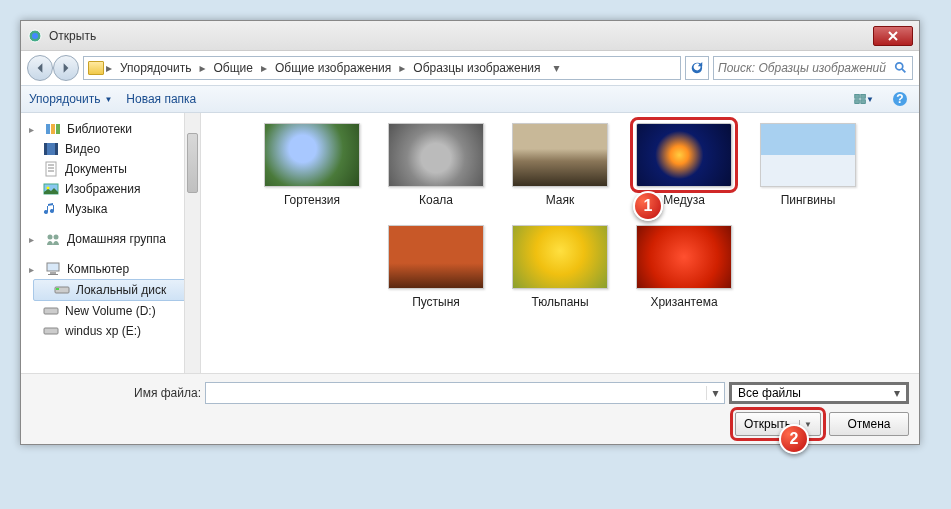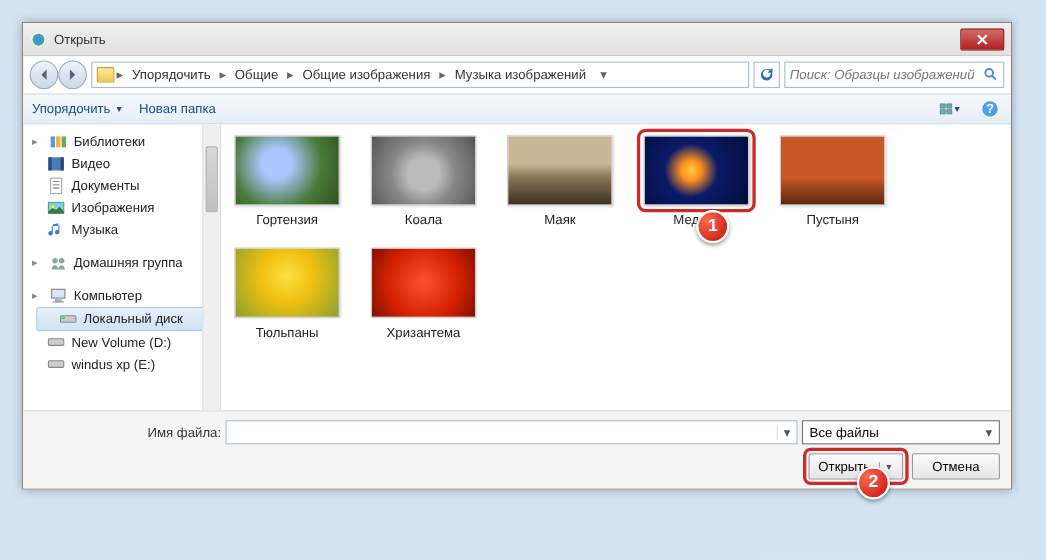--- a/index.html
+++ b/index.html
@@ -28,32 +28,32 @@
 .tool-spacer { flex: 1; }
 .tool-icon { width: 22px; height: 22px; border: 1px solid transparent; display: flex; align-items: center; justify-content: center; cursor: pointer; border-radius: 2px; }
 .body { display: flex; height: 260px; }
 .sidebar { width: 180px; border-right: 1px solid #ddd; overflow-y: auto; padding: 6px 0; position: relative; }
 .side-group { margin-bottom: 10px; }
 .side-item { display: flex; align-items: center; gap: 6px; padding: 2px 6px 2px 22px; cursor: pointer; color: #222; }
 .side-item.root { padding-left: 8px; font-weight: normal; }
 .side-item.selected { background: linear-gradient(#e6f0fa,#cfe2f5); border: 1px solid #a8c8e8; border-radius: 2px; margin: 0 12px; padding-left: 20px; }
 .side-icon { width: 16px; height: 16px; flex-shrink: 0; }
 .tri { width: 10px; color: #888; font-size: 10px; }
-.content { flex: 1; overflow: auto; padding: 10px; display: flex; flex-wrap: wrap; gap: 18px 24px; align-content: flex-start; position: relative; }
+.content { flex: 1; overflow: auto; padding: 10px; display: flex; flex-wrap: wrap; gap: 18px 24px; align-content: flex-start; position: relative; justify-content: center; }
 .thumb { width: 100px; display: flex; flex-direction: column; align-items: center; gap: 6px; cursor: pointer; position: relative; }
 .thumb-img { width: 96px; height: 64px; border: 1px solid #ccc; background: #888; box-shadow: 1px 1px 2px rgba(0,0,0,.15); }
 .thumb-label { text-align: center; color: #222; }
 .thumb.selected-item .thumb-img { outline: 3px solid #d02828; outline-offset: 3px; border-radius: 2px; }
 .callout { position: absolute; width: 30px; height: 30px; border-radius: 50%; background: radial-gradient(circle at 30% 30%, #ff6a4a, #c01010); border: 2px solid #fff; box-shadow: 0 2px 4px rgba(0,0,0,.4); color: #fff; font-weight: bold; font-size: 16px; display: flex; align-items: center; justify-content: center; z-index: 10; }
 .bottom { border-top: 1px solid #ddd; padding: 8px 10px; background: #f5f5f5; }
 .filerow { display: flex; align-items: center; gap: 4px; margin-bottom: 8px; }
 .file-label { width: 170px; text-align: right; color: #333; }
 .file-combo { flex: 1; height: 22px; border: 1px solid #abc; background: #fff; display: flex; align-items: center; }
 .file-combo .drop { width: 18px; text-align: center; border-left: 1px solid #ddd; color: #555; cursor: pointer; }
-.filter { width: 180px; height: 22px; border: 1px solid #737373; background: #fff; display: flex; align-items: center; padding: 0 6px; }
+.filter { width: 180px; height: 22px; border: 3px solid #737373; background: #fff; display: flex; align-items: center; padding: 0 6px; }
 .filter .drop { margin-left: auto; color: #555; cursor: pointer; }
 .btnrow { display: flex; justify-content: flex-end; gap: 8px; position: relative; }
 .dlg-btn { min-width: 80px; height: 24px; border: 1px solid #999; background: linear-gradient(#fdfdfd,#e5e5e5); border-radius: 2px; display: flex; align-items: center; justify-content: center; cursor: pointer; gap: 4px; padding: 0 8px; position: relative; }
 .dlg-btn.primary { outline: 3px solid #d02828; outline-offset: 2px; }
 .dlg-btn .split { border-left: 1px solid #aaa; padding-left: 4px; margin-left: 4px; font-size: 8px; color: #555; }
 .scroll-track { position: absolute; right: 0; top: 0; bottom: 0; width: 16px; background: #f0f0f0; border-left: 1px solid #ddd; }
 .scroll-thumb { position: absolute; left: 2px; right: 2px; top: 20px; height: 60px; background: linear-gradient(#d8d8d8,#c0c0c0); border: 1px solid #aaa; border-radius: 2px; }
 
 .g-flower1 { background: radial-gradient(circle at 40% 40%, #a8c8ff 20%, #4a7a3a 60%, #2d5020); }
 .g-koala { background: radial-gradient(circle at 50% 55%, #bbb 25%, #888 50%, #555); }
@@ -97,21 +97,21 @@
     </div>
     <div class="breadcrumb">
       <div class="bc-icon"></div>
       <span class="bc-sep">▸</span>
       <span class="bc-item">Упорядочить</span>
       <span class="bc-sep">▸</span>
       <span class="bc-item">Общие</span>
       <span class="bc-sep">▸</span>
       <span class="bc-item">Общие изображения</span>
       <span class="bc-sep">▸</span>
-      <span class="bc-item">Музыка изображений</span>
+      <span class="bc-item">Образцы изображения</span>
       <div class="bc-drop">▾</div>
     </div>
     <div class="refresh-btn">
       <svg width="14" height="14" viewBox="0 0 16 16">
           <path d="M8 2a6 6 0 1 0 5.6 4H12a4 4 0 1 1-1.2-2.2L9 6h5V1l-1.8 1.8A6 6 0 0 0 8 2z" fill="#2a6dbb"></path>
         </svg>
     </div>
     <div class="search">
       <input placeholder="Поиск: Образцы изображений" style="">
       <svg class="search-icon" viewBox="0 0 16 16">
@@ -247,20 +247,24 @@
         </div>
         <div class="thumb">
           <div class="thumb-img g-light"></div>
           <div class="thumb-label">Маяк</div>
         </div>
         <div class="thumb selected-item">
           <div class="thumb-img g-jelly"></div>
           <div class="thumb-label">Медуза</div>
         </div>
         <div class="thumb">
+          <div class="thumb-img g-peng"></div>
+          <div class="thumb-label">Пингвины</div>
+        </div>
+        <div class="thumb">
           <div class="thumb-img g-desert"></div>
           <div class="thumb-label">Пустыня</div>
         </div>
         <div class="thumb">
           <div class="thumb-img g-tulip"></div>
           <div class="thumb-label">Тюльпаны</div>
         </div>
         <div class="thumb">
           <div class="thumb-img g-chrys"></div>
           <div class="thumb-label">Хризантема</div>

